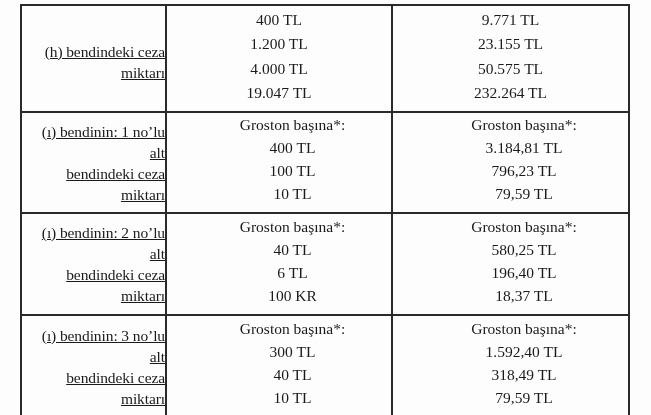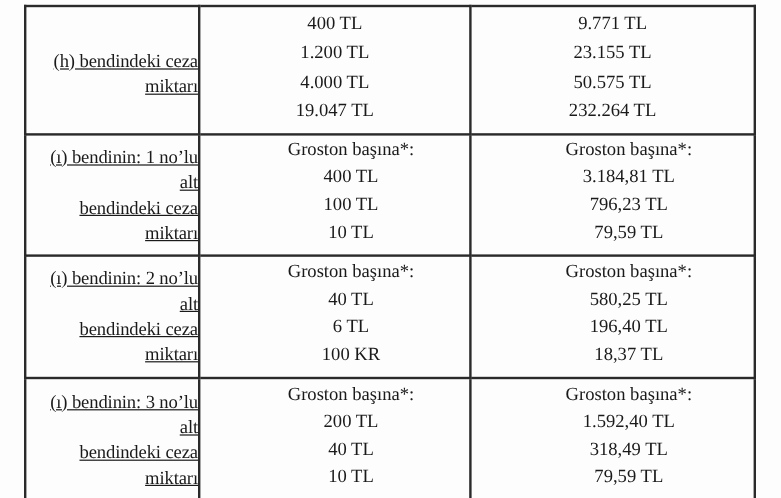--- a/index.html
+++ b/index.html
@@ -156,21 +156,21 @@
       </tr>
 
       <tr class="row-i3">
         <td class="label-cell">
           <span>(ı) bendinin: 3 no’lu alt</span><br>
           <span>bendindeki ceza miktarı</span>
         </td>
         <td class="val-cell">
           <div class="val-list compact i-vals">
             <span class="hdr">Groston başına*:</span>
-            <span>200 TL</span>
+            <span>300 TL</span>
             <span>40 TL</span>
             <span>10 TL</span>
           </div>
         </td>
         <td class="val-cell">
           <div class="val-list compact i-vals">
             <span class="hdr">Groston başına*:</span>
             <span>1.592,40 TL</span>
             <span>318,49 TL</span>
             <span>79,59 TL</span>

